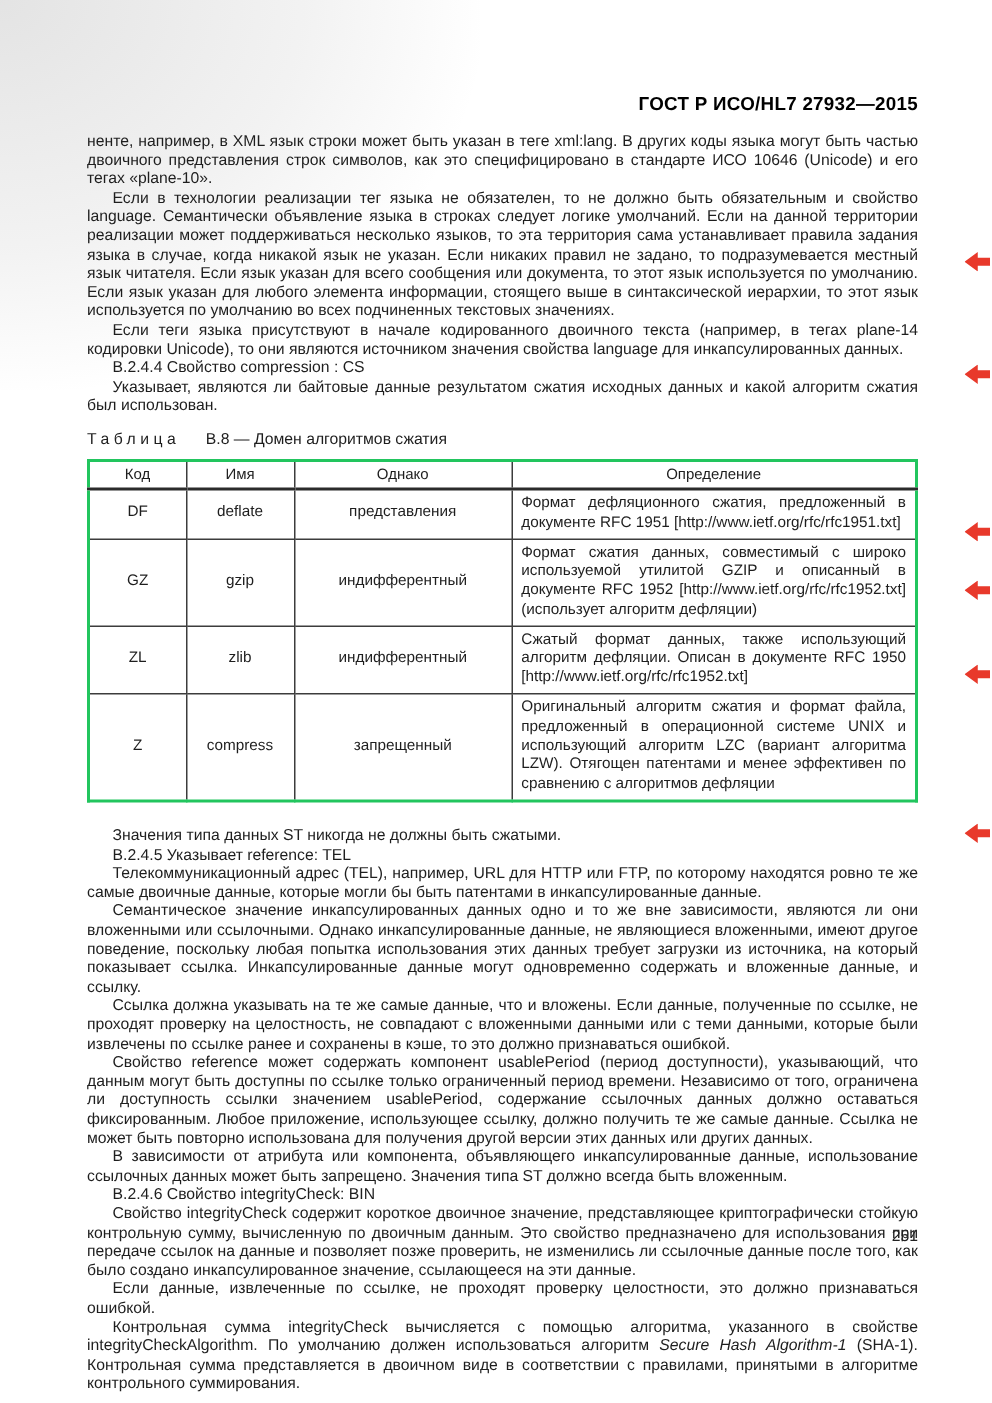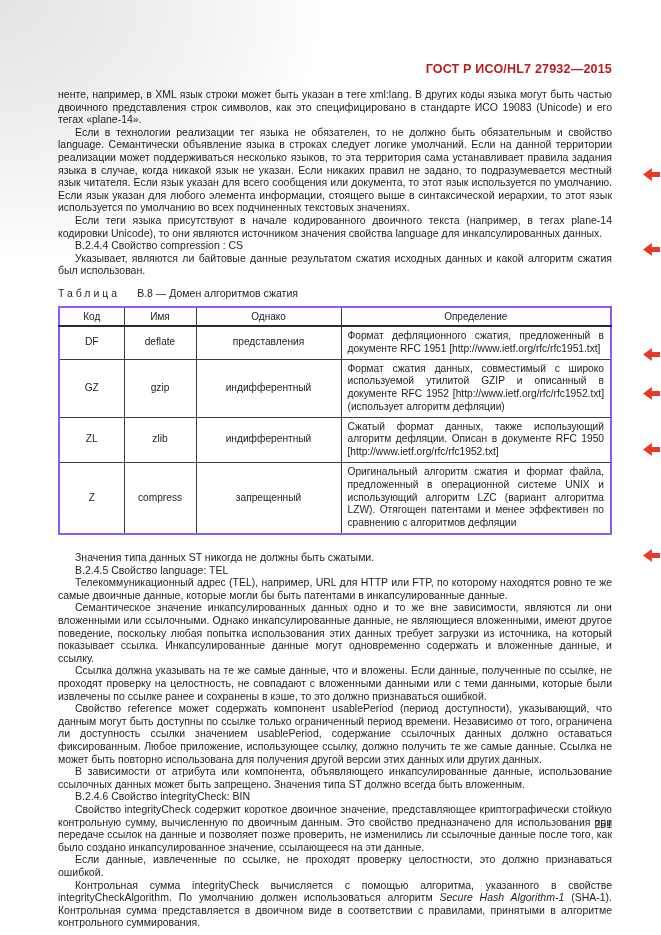--- a/index.html
+++ b/index.html
@@ -1,48 +1,48 @@
 <!DOCTYPE html>
 <html><head>
 <meta charset="utf-8">
 <style>
   html,body{margin:0;padding:0;background:#ffffff;}
   .page{position:relative;width:661px;height:935px;background:#ffffff;overflow:hidden;
         font-family:"Liberation Sans", sans-serif;color:#1e1e1e;}
   .corner-shade{position:absolute;left:0;top:0;width:320px;height:260px;pointer-events:none;
         background:radial-gradient(ellipse at 0% 0%, rgba(130,130,130,0.22) 0%, rgba(130,130,130,0.10) 45%, rgba(130,130,130,0) 72%);}
-  .doc-header{position:absolute;top:62px;right:49px;font-weight:bold;font-size:12.5px;letter-spacing:.2px;color:#b91c1c;}
+  .doc-header{position:absolute;top:62px;right:49px;font-weight:bold;font-size:12.5px;letter-spacing:.2px;color:#000000;}
   .content{position:absolute;left:58px;top:88px;width:554px;}
   p.para{margin:0;text-align:justify;font-size:10.5px;line-height:12.6px;}
   p.para.indent{text-indent:17px;}
   .em{font-style:italic;}
   .table-caption{margin:10px 0 7px 0;font-size:10.5px;}
   .table-caption .spaced{letter-spacing:3px;margin-right:17px;}
-  table.doc-table{width:100%;border-collapse:collapse;border:2px solid #8b5cf6;table-layout:fixed;}
+  table.doc-table{width:100%;border-collapse:collapse;border:2px solid #22c55e;table-layout:fixed;}
   table.doc-table th{font-weight:normal;font-size:10px;text-align:center;padding:3px 3px;
         border:1px solid #3c3c3c;border-bottom:2px solid #2b2b2b;}
   table.doc-table td{font-size:10.2px;line-height:12.8px;padding:3px 6px;border:1px solid #3c3c3c;vertical-align:middle;}
   td.c-code,td.c-name,td.c-status{text-align:center;}
   td.c-def{text-align:justify;}
   .after-block p.para:first-child{margin-top:16px;}
   .page-number{position:absolute;top:818px;right:49px;font-size:10.5px;color:#222;}
   .red-arrow{position:absolute;left:643px;width:17px;height:13px;background:#e8392b;
         clip-path:polygon(0 50%, 52% 0, 52% 30%, 100% 30%, 100% 70%, 52% 70%, 52% 100%);}
 </style>
 </head>
 <body>
 
 <div class="page">
   <div class="corner-shade"></div>
 
   <div class="doc-header">ГОСТ Р ИСО/HL7 27932—2015</div>
 
   <div class="content">
     <div id="before-block">
-        <p class="para"><span>ненте, например, в XML язык строки может быть указан в теге xml:lang. В других коды языка могут быть частью двоичного представления строк символов, как это специфицировано в стандарте ИСО 19083 (Unicode) и его тегах «plane-14».</span></p>
+        <p class="para"><span>ненте, например, в XML язык строки может быть указан в теге xml:lang. В других коды языка могут быть частью двоичного представления строк символов, как это специфицировано в стандарте ИСО 10646 (Unicode) и его тегах «plane-10».</span></p>
         <p class="para indent"><span>Если в технологии реализации тег языка не обязателен, то не должно быть обязательным и свойство language. Семантически объявление языка в строках следует логике умолчаний. Если на данной территории реализации может поддерживаться несколько языков, то эта территория сама устанавливает правила задания языка в случае, когда никакой язык не указан. Если никаких правил не задано, то подразумевается местный язык читателя. Если язык указан для всего сообщения или документа, то этот язык используется по умолчанию. Если язык указан для любого элемента информации, стоящего выше в синтаксической иерархии, то этот язык используется по умолчанию во всех подчиненных текстовых значениях.</span></p>
         <p class="para indent"><span>Если теги языка присутствуют в начале кодированного двоичного текста (например, в тегах plane-14 кодировки Unicode), то они являются источником значения свойства language для инкапсулированных данных.</span></p>
         <p class="para indent"><span>В.2.4.4 Свойство compression : CS</span></p>
         <p class="para indent"><span>Указывает, являются ли байтовые данные результатом сжатия исходных данных и какой алгоритм сжатия был использован.</span></p>
       </div>
 
     <div class="table-caption">
       <span class="spaced">Таблица</span><span>В.8 — Домен алгоритмов сжатия</span>
     </div>
 
@@ -84,21 +84,21 @@
             <td class="c-code">Z</td>
             <td class="c-name">compress</td>
             <td class="c-status">запрещенный</td>
             <td class="c-def">Оригинальный алгоритм сжатия и формат файла, предложенный в операционной системе UNIX и использующий алгоритм LZC (вариант алгоритма LZW). Отягощен патентами и менее эффективен по сравнению с алгоритмов дефляции</td>
           </tr>
         </tbody>
     </table>
 
     <div class="after-block" id="after-block">
         <p class="para indent"><span>Значения типа данных ST никогда не должны быть сжатыми.</span></p>
-        <p class="para indent"><span>В.2.4.5 Свойство language: TEL</span></p>
+        <p class="para indent"><span>В.2.4.5 Указывает reference: TEL</span></p>
         <p class="para indent"><span>Телекоммуникационный адрес (TEL), например, URL для HTTP или FTP, по которому находятся ровно те же самые двоичные данные, которые могли бы быть патентами в инкапсулированные данные.</span></p>
         <p class="para indent"><span>Семантическое значение инкапсулированных данных одно и то же вне зависимости, являются ли они вложенными или ссылочными. Однако инкапсулированные данные, не являющиеся вложенными, имеют другое поведение, поскольку любая попытка использования этих данных требует загрузки из источника, на который показывает ссылка. Инкапсулированные данные могут одновременно содержать и вложенные данные, и ссылку.</span></p>
         <p class="para indent"><span>Ссылка должна указывать на те же самые данные, что и вложены. Если данные, полученные по ссылке, не проходят проверку на целостность, не совпадают с вложенными данными или с теми данными, которые были извлечены по ссылке ранее и сохранены в кэше, то это должно признаваться ошибкой.</span></p>
         <p class="para indent"><span>Свойство reference может содержать компонент usablePeriod (период доступности), указывающий, что данным могут быть доступны по ссылке только ограниченный период времени. Независимо от того, ограничена ли доступность ссылки значением usablePeriod, содержание ссылочных данных должно оставаться фиксированным. Любое приложение, использующее ссылку, должно получить те же самые данные. Ссылка не может быть повторно использована для получения другой версии этих данных или других данных.</span></p>
         <p class="para indent"><span>В зависимости от атрибута или компонента, объявляющего инкапсулированные данные, использование ссылочных данных может быть запрещено. Значения типа ST должно всегда быть вложенным.</span></p>
         <p class="para indent"><span>В.2.4.6 Свойство integrityCheck: BIN</span></p>
         <p class="para indent"><span>Свойство integrityCheck содержит короткое двоичное значение, представляющее криптографически стойкую контрольную сумму, вычисленную по двоичным данным. Это свойство предназначено для использования при передаче ссылок на данные и позволяет позже проверить, не изменились ли ссылочные данные после того, как было создано инкапсулированное значение, ссылающееся на эти данные.</span></p>
         <p class="para indent"><span>Если данные, извлеченные по ссылке, не проходят проверку целостности, это должно признаваться ошибкой.</span></p>
         <p class="para indent"><span>Контрольная сумма integrityCheck вычисляется с помощью алгоритма, указанного в свойстве integrityCheckAlgorithm. По умолчанию должен использоваться алгоритм </span><span class="em">Secure Hash Algorithm-1</span><span> (SHA-1). Контрольная сумма представляется в двоичном виде в соответствии с правилами, принятыми в алгоритме контрольного суммирования.</span></p>
       </div>

